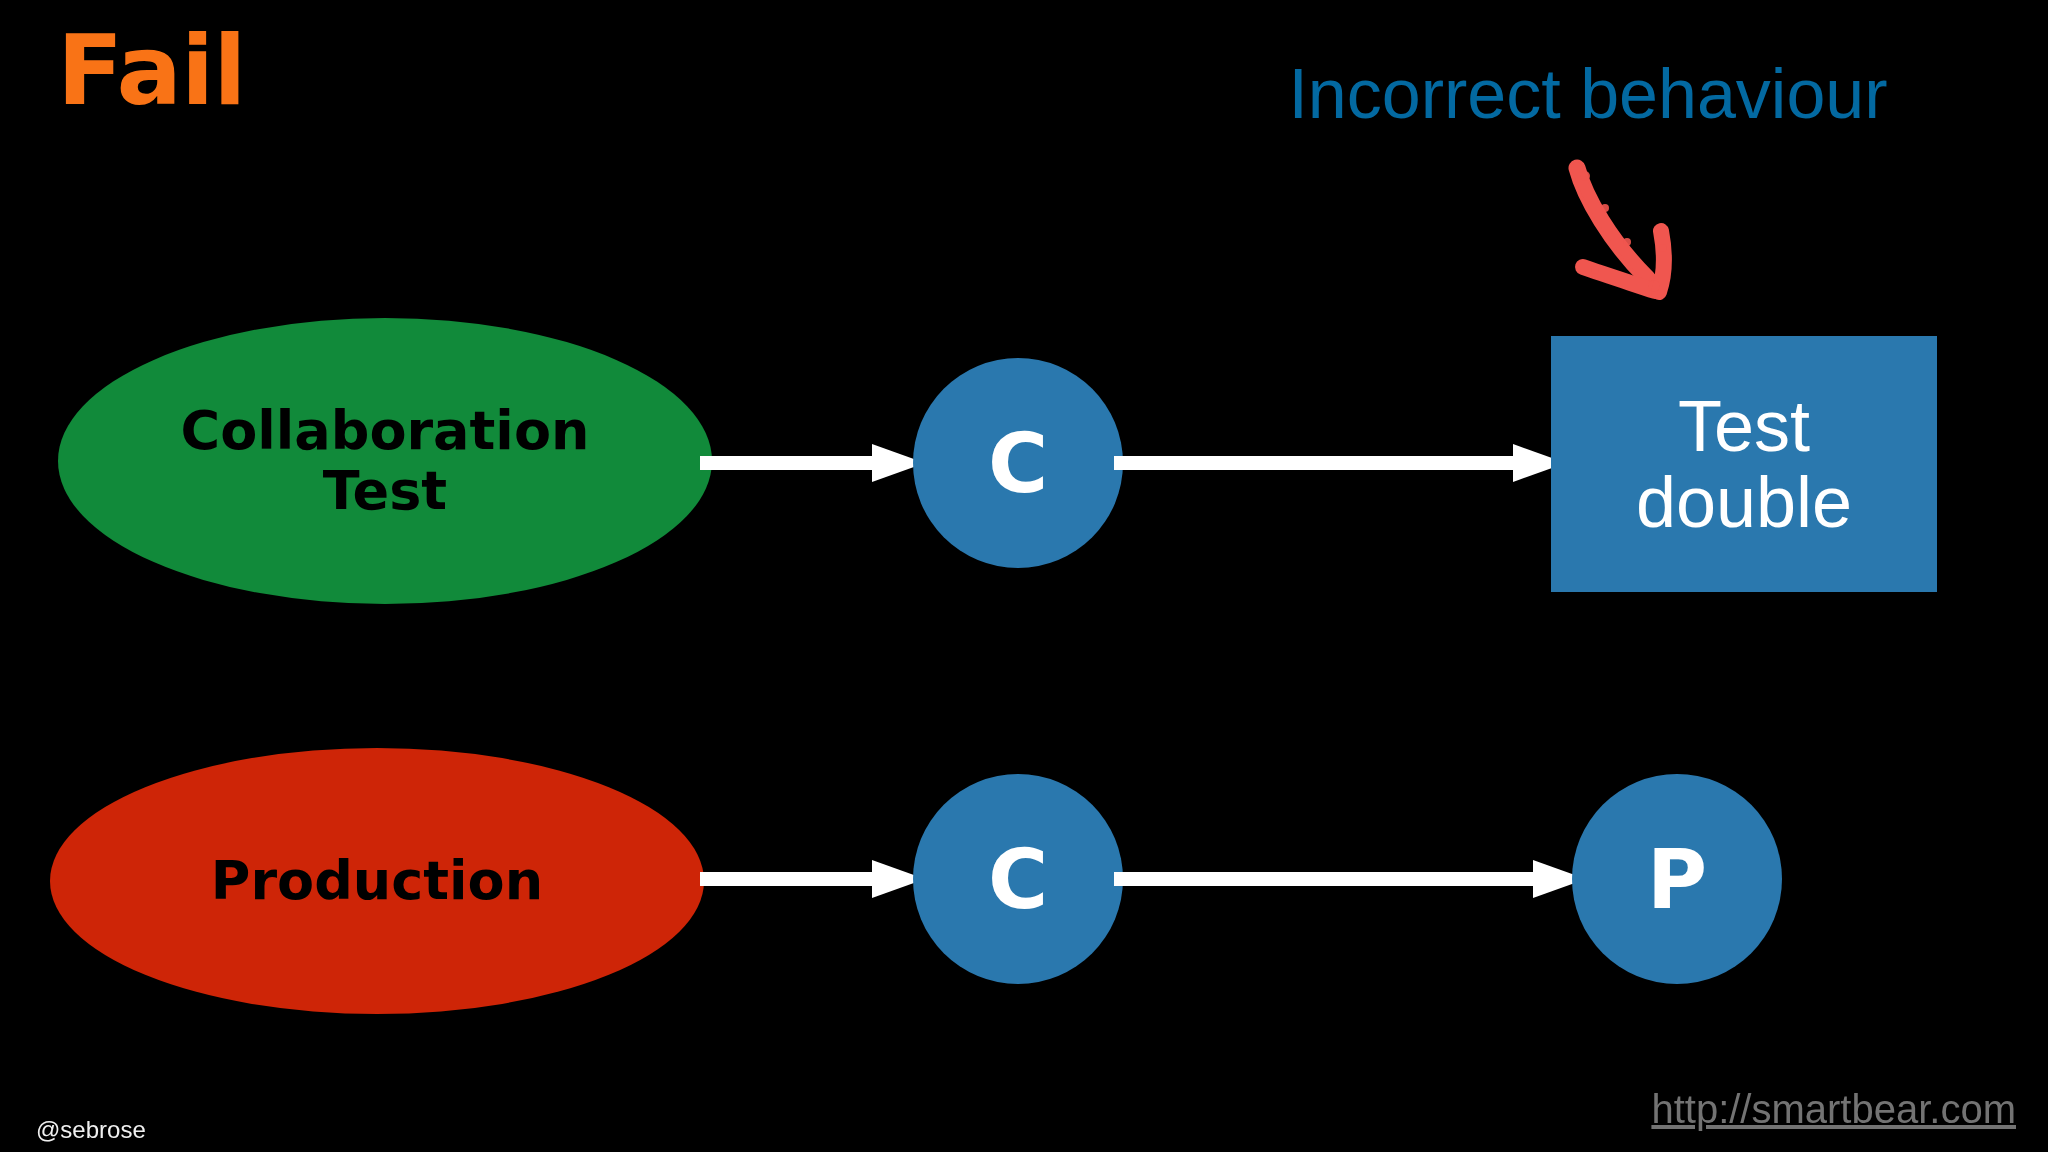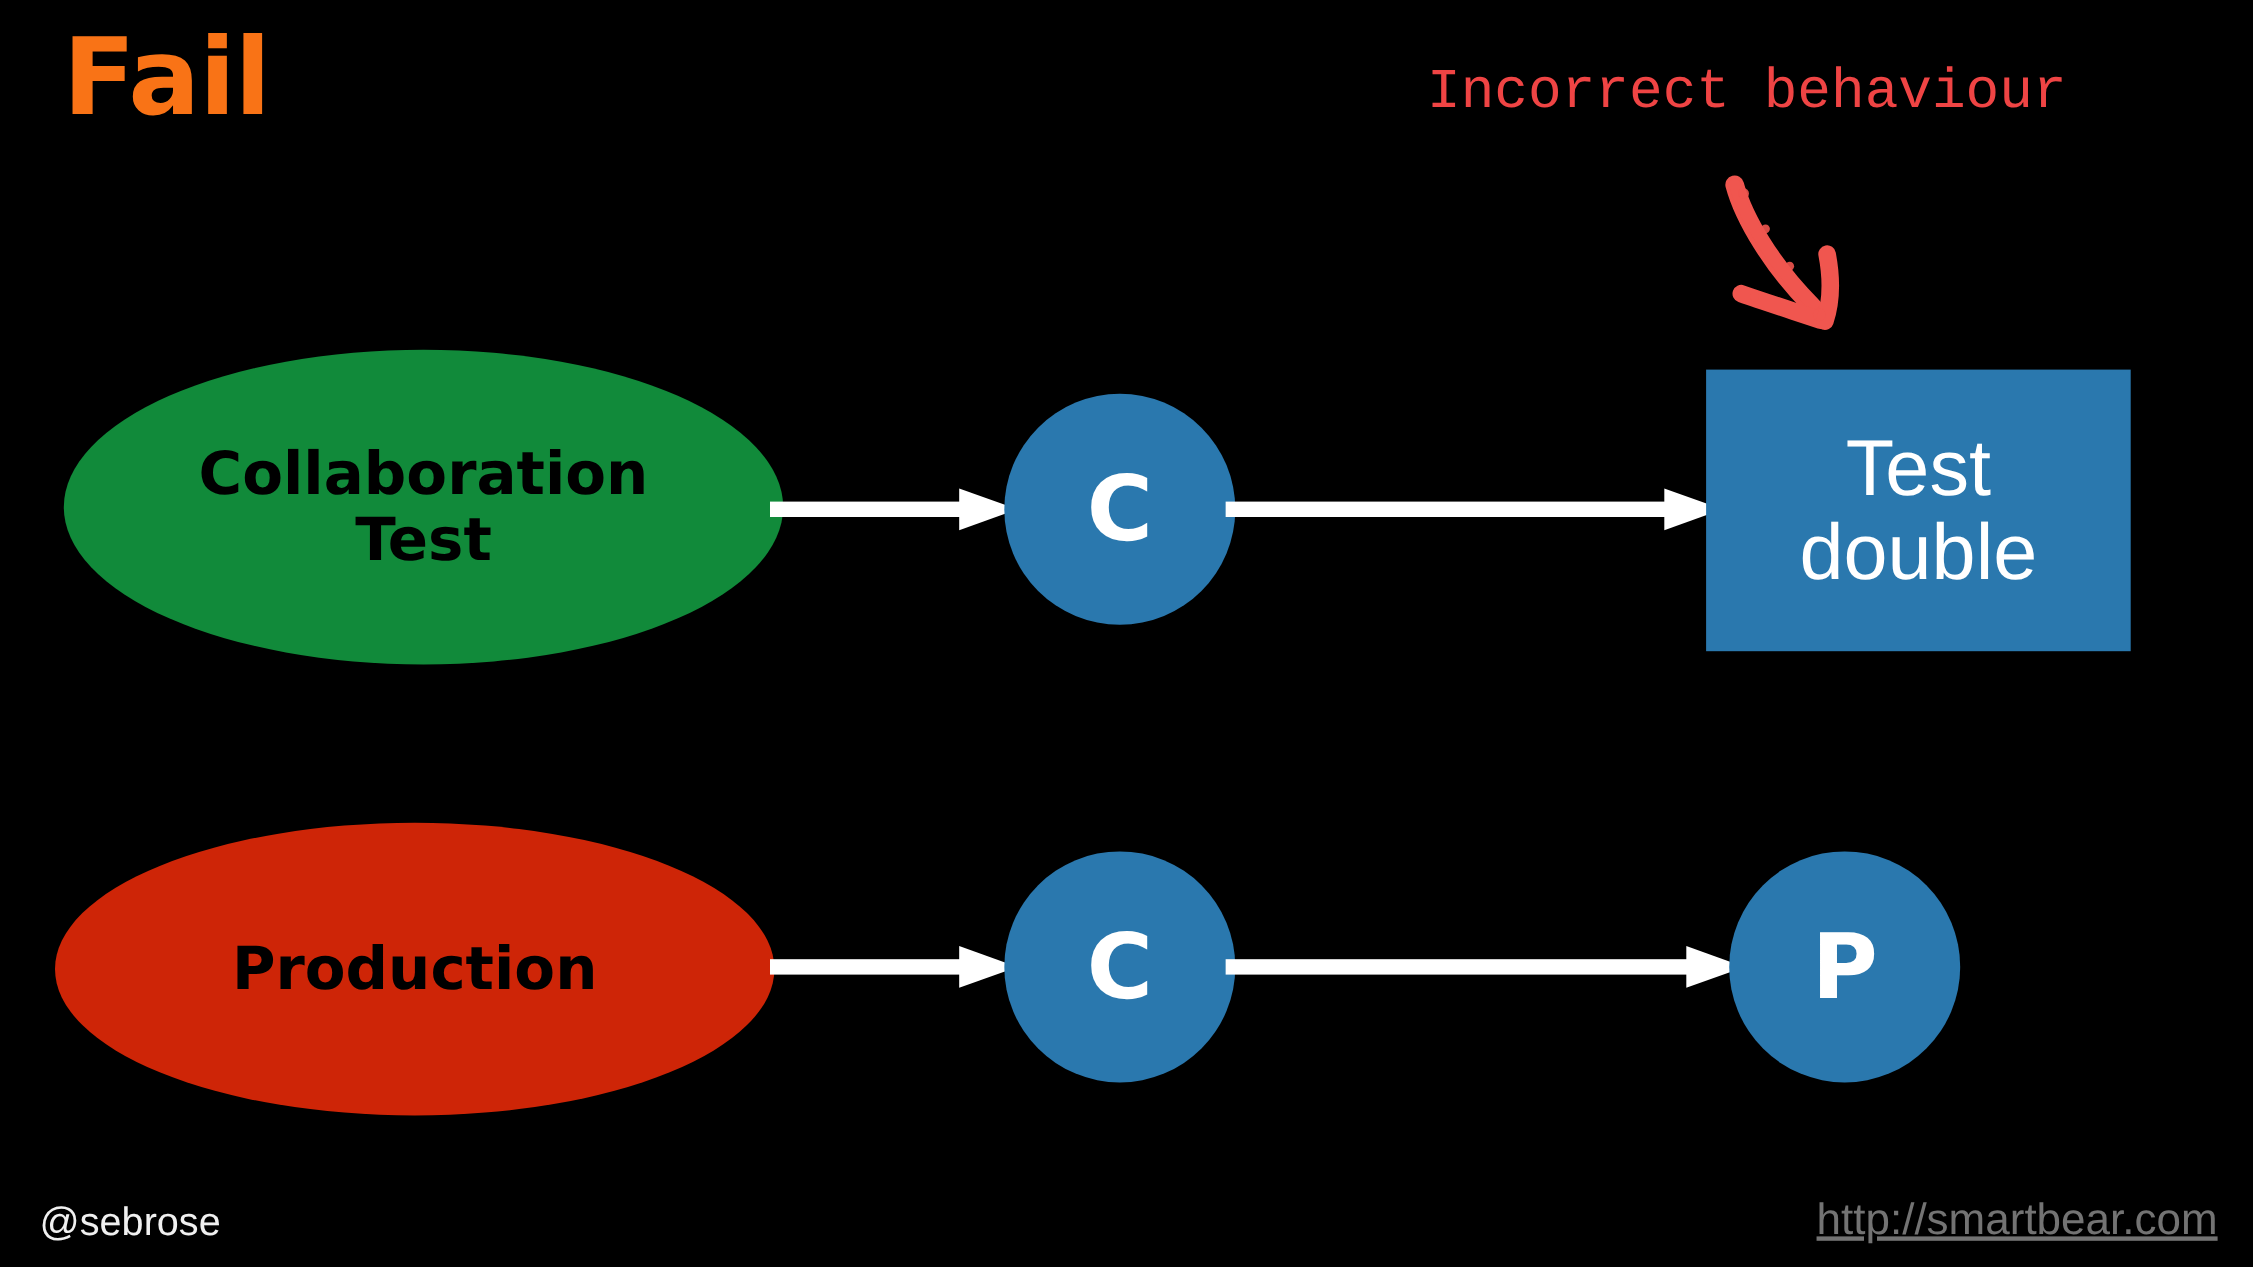--- a/index.html
+++ b/index.html
@@ -26,25 +26,25 @@
     line-height:1.1;
     font-family:"DejaVu Sans", sans-serif;
   }
 
   
   #annotation-text {
     position:absolute;
     left:1228px; top:58px;
     width:720px;
     text-align:center;
-    font-size:51px;
+    font-size:70px;
     font-weight:normal;
-    color:#ef4444;
+    color:#0369a1;
     line-height:1.05;
-    font-family:Liberation Mono, monospace;
+    font-family:Liberation Sans, sans-serif;
   }
   #annotation-arrow {
     position:absolute;
     left:1555px; top:150px;
     width:200px; height:200px;
   }
 
   
   .ellipse-node {
     position:absolute;
@@ -126,22 +126,22 @@
   .arrow svg { display:block; width:100%; height:100%; }
 
   #arrow-ct-to-c   { left:700px;  top:443px; width:225px; }
   #arrow-c-to-td   { left:1114px; top:443px; width:452px; }
   #arrow-prod-to-c { left:700px;  top:859px; width:225px; }
   #arrow-c-to-p    { left:1114px; top:859px; width:472px; }
 
   
   #footer-handle {
     position:absolute;
-    left:36px; bottom:20px;
-    font-size:36px;
+    left:36px; bottom:8px;
+    font-size:24px;
     color:#f0f0f0;
     font-family:"Liberation Sans", sans-serif;
   }
   #footer-url {
     position:absolute;
     right:32px; bottom:20px;
     font-size:40px;
     color:#737373;
     text-decoration:underline;
     font-family:"Liberation Sans", sans-serif;

